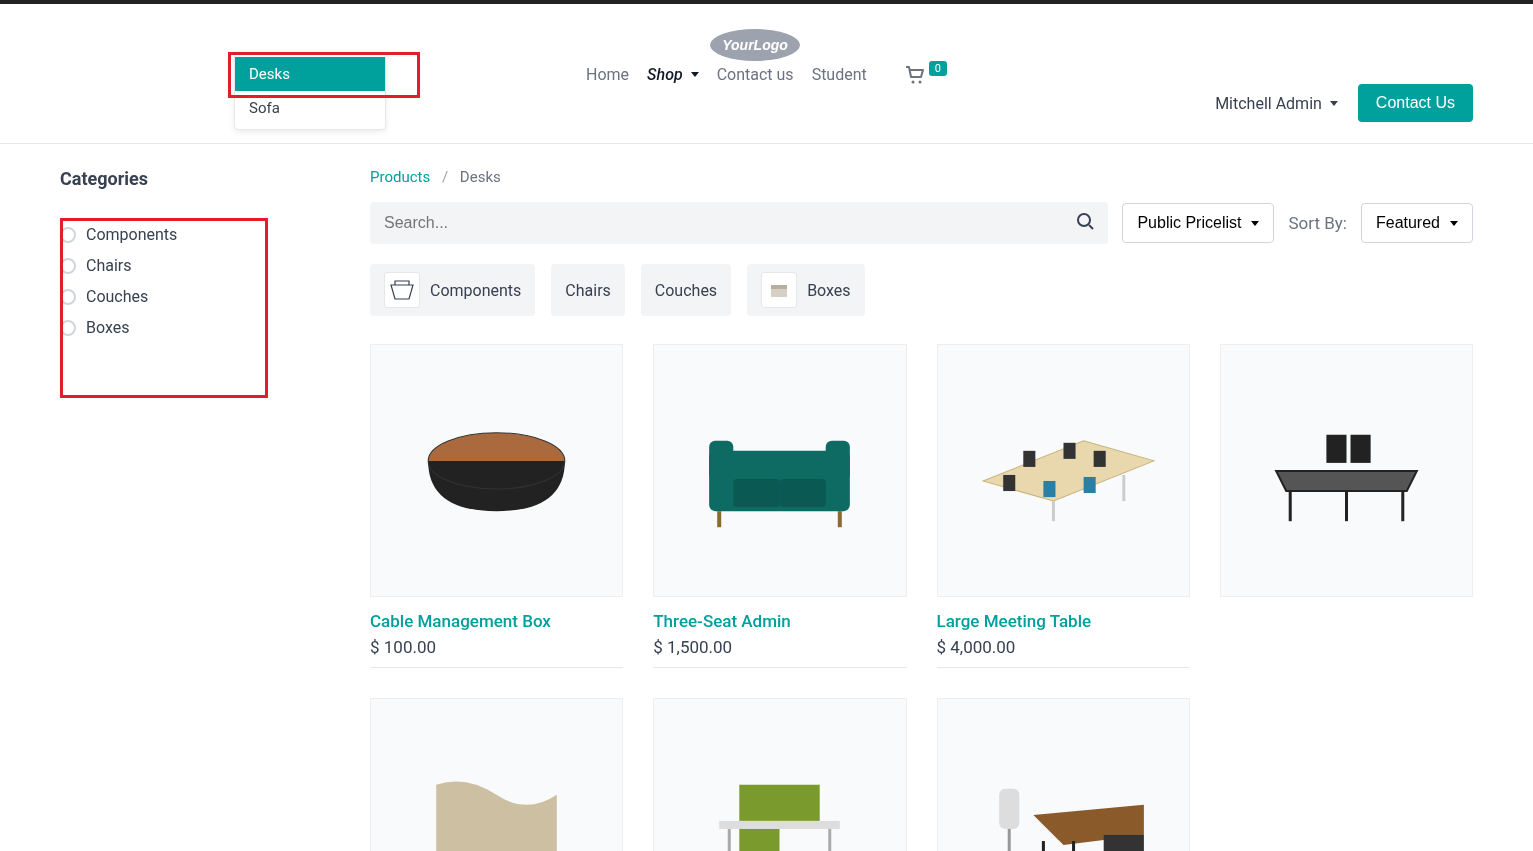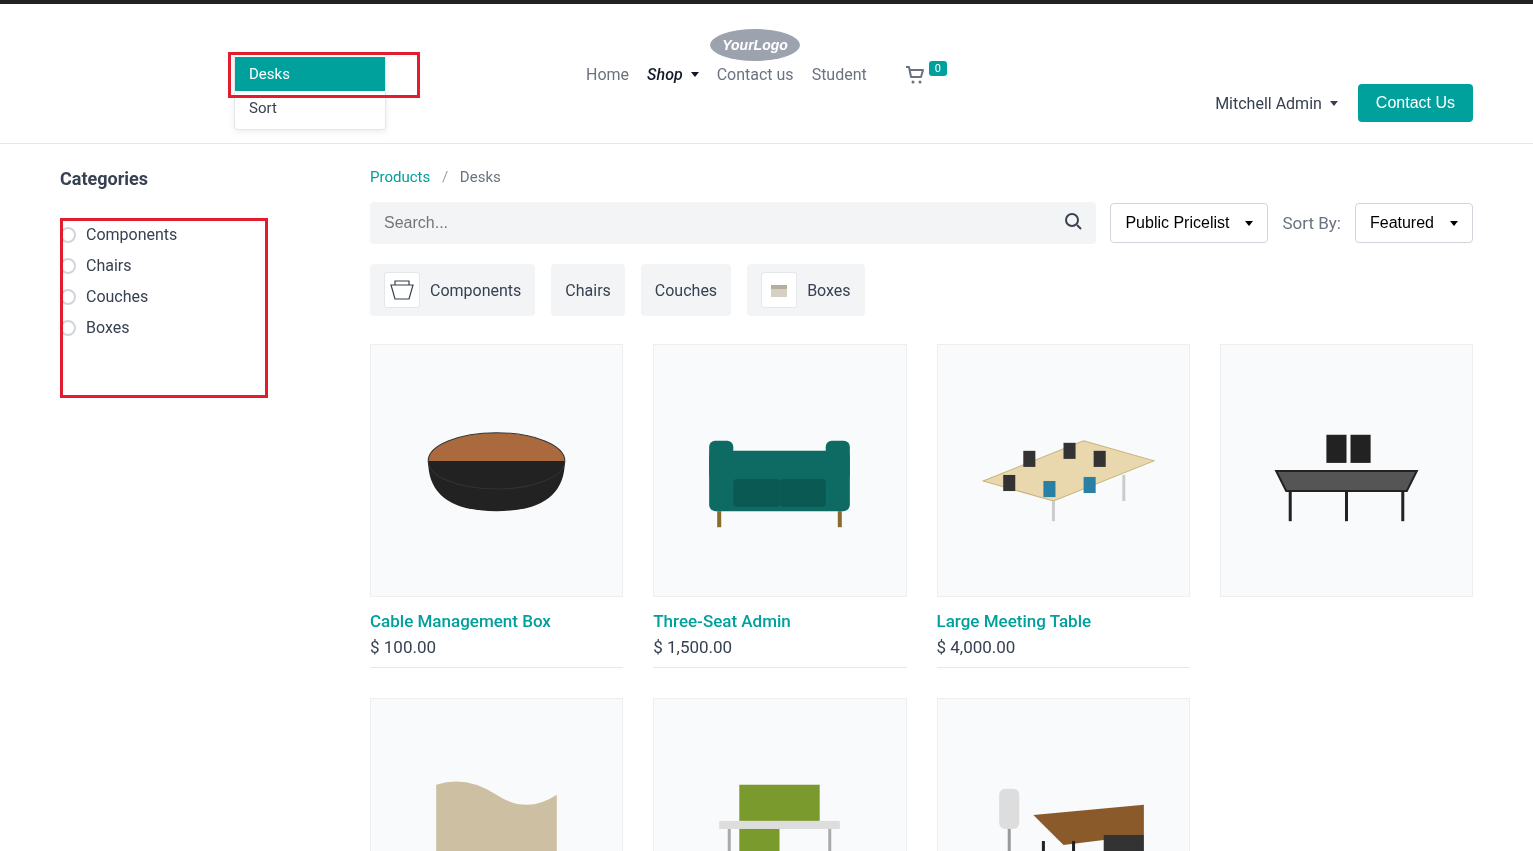--- a/index.html
+++ b/index.html
@@ -38,21 +38,21 @@
 
   .main { flex: 1; }
   .breadcrumb { color: #6b7280; font-size: 15px; margin-bottom: 16px; }
   .breadcrumb a { color: #00a09d; text-decoration: none; }
   .breadcrumb .sep { margin: 0 8px; color: #9ca3af; }
 
   .controls { display: flex; align-items: center; gap: 14px; margin-bottom: 20px; }
   .search-wrap { flex: 1; display: flex; align-items: center; background: #f3f4f6; border-radius: 4px; padding: 10px 14px; }
   .search-wrap input { flex: 1; border: none; background: transparent; font-size: 16px; outline: none; color: #374151; }
   .search-icon { color: #374151; }
-  .select-btn { background: #fff; border: 1px solid #d1d5db; border-radius: 4px; padding: 10px 14px; font-size: 16px; display: inline-flex; align-items: center; gap: 12px; cursor: pointer; }
+  .select-btn { background: #fff; border: 1px solid #d1d5db; border-radius: 4px; padding: 10px 14px; font-size: 16px; display: inline-flex; align-items: center; gap: 6px; cursor: pointer; }
   .sort-label { color: #6b7280; font-size: 17px; }
 
   .chips { display: flex; gap: 16px; margin-bottom: 28px; }
   .chip { background: #f3f4f6; border-radius: 4px; padding: 8px 14px; display: inline-flex; align-items: center; gap: 10px; font-size: 16px; color: #374151; cursor: pointer; }
   .chip .thumb { width: 36px; height: 36px; background: #fff; border: 1px solid #e5e7eb; border-radius: 3px; display: flex; align-items: center; justify-content: center; }
 
   .grid { display: grid; grid-template-columns: repeat(4, 1fr); gap: 30px 30px; }
   .product { }
   .product .img { width: 100%; aspect-ratio: 1/1; background: #f9fafb; border: 1px solid #eee; display: flex; align-items: center; justify-content: center; overflow: hidden; }
   .product .title { color: #00a09d; font-size: 17px; font-weight: 500; margin-top: 14px; cursor: pointer; }
@@ -89,21 +89,21 @@
         <path d="M1 1h3l2 10h10l2-7H5" fill="none" stroke="#6b7280" stroke-width="2" stroke-linejoin="round"></path>
         <circle cx="8" cy="16" r="1.5" fill="#6b7280"></circle>
         <circle cx="15" cy="16" r="1.5" fill="#6b7280"></circle>
       </svg>
       <span class="cart-badge">0</span>
     </span>
   </nav>
 
   <div class="shop-dropdown-menu">
     <div class="item selected">Desks</div>
-    <div class="item">Sort</div>
+    <div class="item">Sofa</div>
   </div>
   <div class="red-box-1"></div>
 
   <div class="header-right">
     <span class="user">
       <span>Mitchell Admin</span>
       <span class="caret"></span>
     </span>
     <button class="contact-btn">Contact Us</button>
   </div>

